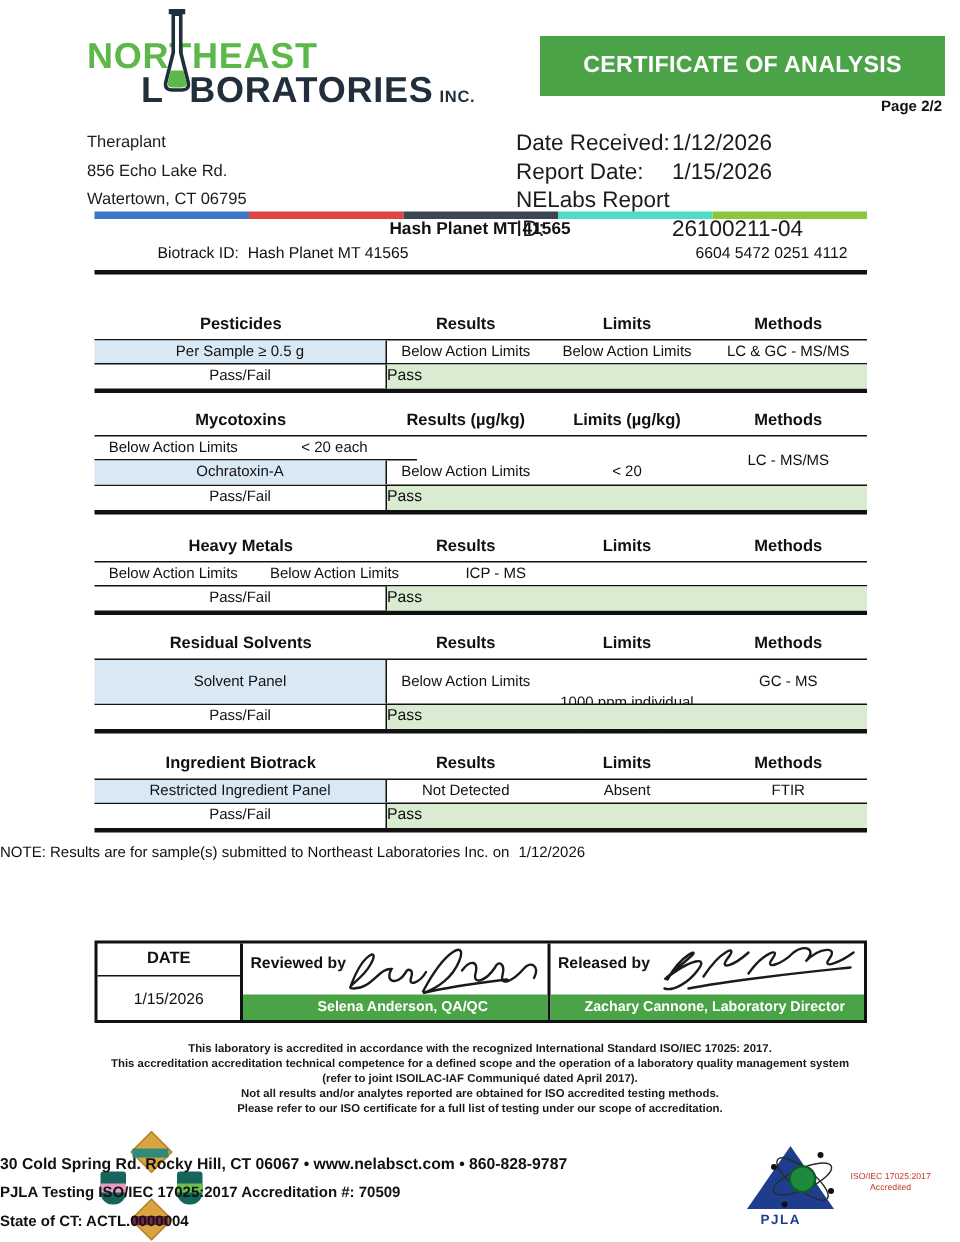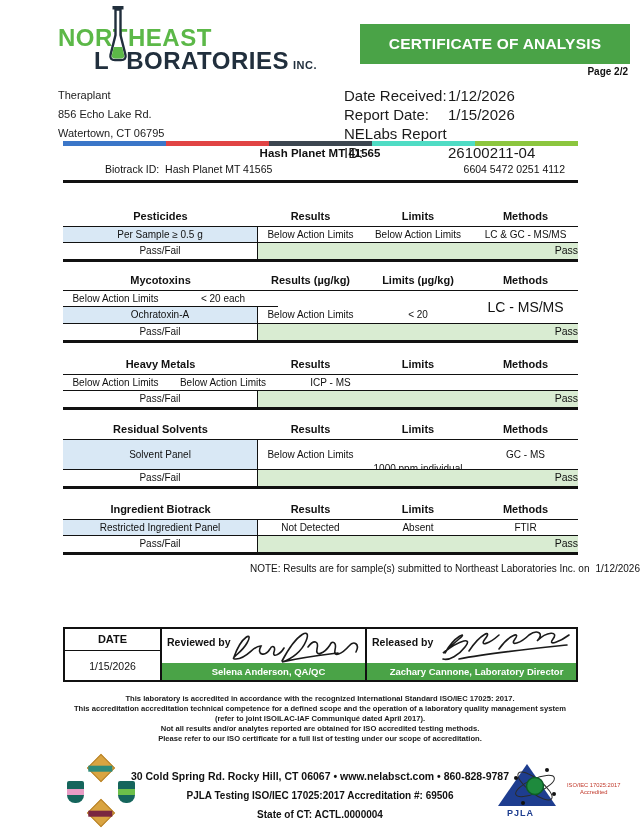--- a/index.html
+++ b/index.html
@@ -39,54 +39,54 @@
   .c2 { width:105px; text-align:center; }
   .c3 { width:110px; text-align:center; }
   .c4 { width:105px; text-align:center; }
   .thead { height:20px; border-bottom:1.5px solid #111; }
   .thead div { font-weight:bold; font-size:11px; line-height:19px; }
   .drow { height:16px; border-bottom:1px solid #111; }
   .drow div { font-size:10px; line-height:15px; }
   .drow .c1 { background:#d9e8f5; border-right:1.5px solid #111; }
   .prow { height:16px; }
   .prow .c1 { font-size:10px; line-height:15px; border-right:1.5px solid #111; }
-  .prow .cspan { width:320px; background:#d9ecd2; font-size:10.5px; line-height:15px; text-align:right; }
+  .prow .cspan { width:320px; background:#d9ecd2; font-size:10.5px; line-height:15px; text-align:left; }
   .rowwrap { position:relative; }
   .rowwrap .half { display:flex; height:16px; }
   .rowwrap .half .c1 { background:#d9e8f5; border-right:1.5px solid #111; font-size:10px; line-height:15px; }
   .rowwrap .half .c2, .rowwrap .half .c3 { font-size:10px; line-height:15px; }
   .rowwrap .half.h1 .c1, .rowwrap .half.h1 .c2, .rowwrap .half.h1 .c3 { border-bottom:1px solid #111; }
   .rowwrap { border-bottom:1px solid #111; }
-  .method-span { position:absolute; right:0; top:0; width:105px; height:32px; font-size:14px;
+  .method-span { position:absolute; right:0; top:0; width:105px; height:32px; font-size:10px;
                  display:flex; align-items:center; justify-content:center; }
   .drow.tall { height:30px; }
   .drow.tall .c1, .drow.tall .c2, .drow.tall .c4 { line-height:29px; }
   .drow.tall .c3 { line-height:14px; padding-top:1px;margin-top:20px; }
 
-  .note { position:absolute; left:0; right:0; top:563px; text-align:right; font-size:10px; font-weight:500; }
+  .note { position:absolute; left:0; right:0; top:563px; text-align:left; font-size:10px; font-weight:500; }
   .note .nd { margin-left:6px; }
 
   
   .sigblock { position:absolute; left:63px; top:627px; width:515px; height:55px; border:2px solid #111; display:flex; }
   .sig-date { width:97px; border-right:2px solid #111; display:flex; flex-direction:column; }
   .sig-date-head { height:22px; border-bottom:1.5px solid #111; text-align:center; font-weight:bold; font-size:11px; line-height:21px; }
   .sig-date-val { flex:1; text-align:center; font-size:10.5px; display:flex; align-items:center; justify-content:center; }
   .sig-col { width:205px; border-right:2px solid #111; display:flex; flex-direction:column; }
   .sig-col.last { width:auto; flex:1; border-right:none; }
   .sig-top { flex:1; position:relative; padding:3px 0 0 5px;border-radius:17px; }
   .sig-label { font-weight:bold; font-size:10.5px; }
   .sig-scrawl { position:absolute; top:-2px; }
   .sig-bar { height:17px; background:#4aa347; color:#fff; font-weight:bold; font-size:9.5px; text-align:center; line-height:17px;padding-left:10px; }
 
   
   .accred { position:absolute; left:30px; right:30px; top:694px; text-align:center; font-size:7.6px;
             line-height:10px; font-weight:600; color:#1a1a1a; }
 
   
-  .f-center { position:absolute; left:0; right:0; top:767px; text-align:center; }
+  .f-center { position:absolute; left:0; right:0; top:767px; }
   .f-line1 { font-size:10.5px; font-weight:bold; line-height:19px; }
   .f-line2, .f-line3 { font-size:10px; font-weight:600; line-height:19px; }
 
   .badges { position:absolute; left:60px; top:756px; width:84px; height:70px; }
   .bdg { position:absolute; }
   .diamond { width:20px; height:20px; transform:rotate(45deg); background:#d9a441; border:1.5px solid #b8832a; }
   .diamond .band { position:absolute; left:-3px; right:-3px; top:7px; height:6px; transform:rotate(-45deg); }
   .shield { width:17px; height:22px; background:#15655c; border-radius:2px 2px 8px 8px; position:relative; }
   .shield .stripe { position:absolute; left:0; right:0; top:8px; height:6px; }
 
@@ -300,21 +300,21 @@
     </div>
     <div class="bdg" style="left:31px; top:47px">
       <div class="diamond">
           <div class="band" style="background:#7a2740"></div>
         </div>
     </div>
   </div>
 
   <div class="f-center">
     <div class="f-line1">30 Cold Spring Rd. Rocky Hill, CT 06067   •   www.nelabsct.com   •   860-828-9787</div>
-    <div class="f-line2">PJLA Testing ISO/IEC 17025:2017 Accreditation #: 69506</div>
+    <div class="f-line2">PJLA Testing ISO/IEC 17025:2017 Accreditation #: 70509</div>
     <div class="f-line3">State of CT: ACTL.0000004</div>
   </div>
 
   <div class="pjla">
     <svg width="70" height="60" viewBox="0 0 70 60">
       <path d="M3 46 L32 4 L61 46 Z" fill="#1e3d8f"></path>
       <ellipse cx="40" cy="26" rx="21" ry="7" fill="none" stroke="#2b2b2b" stroke-width="1" transform="rotate(-24 40 26)"></ellipse>
       <ellipse cx="40" cy="26" rx="21" ry="7" fill="none" stroke="#2b2b2b" stroke-width="1" transform="rotate(38 40 26)"></ellipse>
       <circle cx="40" cy="26" r="8.5" fill="#1e8a3d" stroke="#0c5c26" stroke-width="1.5"></circle>
       <circle cx="21" cy="18" r="2" fill="#111"></circle>

